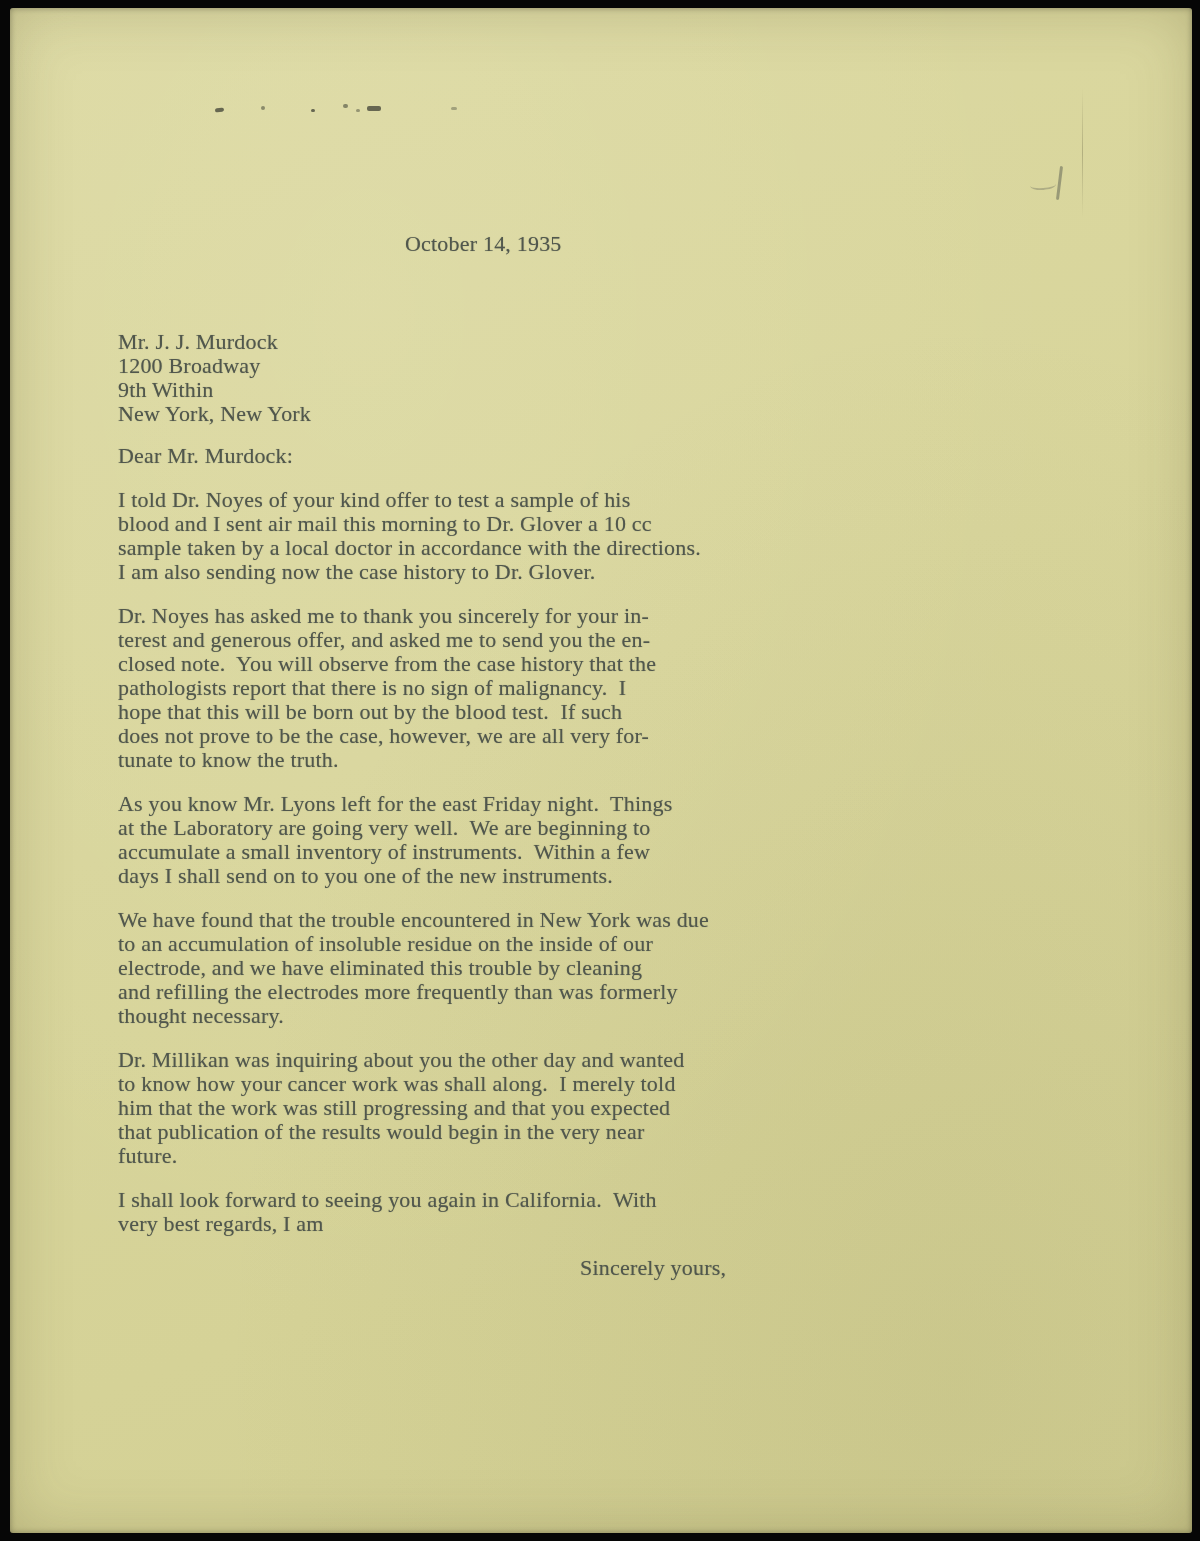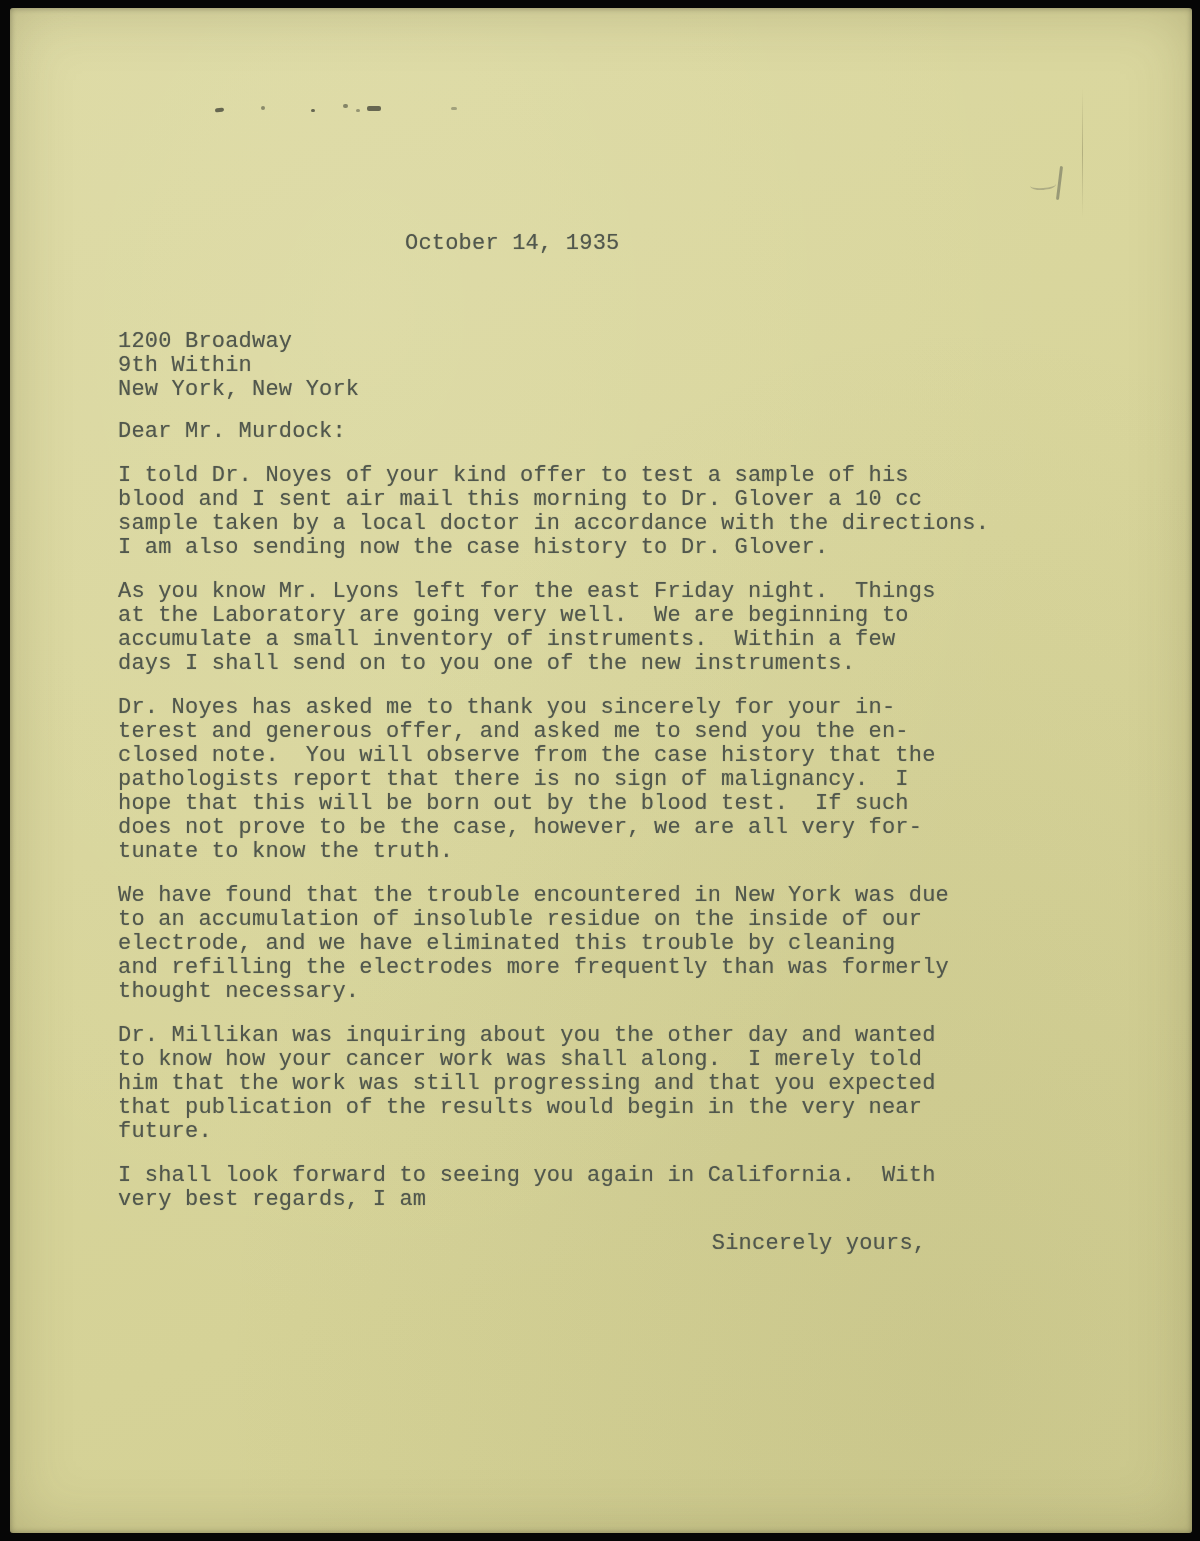--- a/index.html
+++ b/index.html
@@ -6,21 +6,21 @@
     margin: 0;
     padding: 0;
     background: #060606;
   }
   .scan {
     position: relative;
     width: 1200px;
     height: 1541px;
     background: #060606;
     overflow: hidden;
-    font-family: Liberation Mono, monospace;
+    font-family: Liberation Serif, serif;
   }
   .paper {
     position: absolute;
     left: 10px;
     top: 8px;
     width: 1182px;
     height: 1525px;
     background:
       radial-gradient(ellipse at 30% 20%, rgba(255,255,240,0.10), rgba(0,0,0,0) 60%),
       radial-gradient(ellipse at 80% 90%, rgba(120,115,60,0.10), rgba(0,0,0,0) 55%),
@@ -55,21 +55,20 @@
     margin-bottom: 20px;
     white-space: pre;
   }
   .para {
     margin: 0 0 20px 0;
     white-space: pre-wrap;
   }
   .closing {
     margin: 4px 0 0 462px;
     white-space: pre;
-    text-align: center;
   }
   
   .smudges {
     position: absolute;
     left: 205px;
     top: 92px;
     width: 265px;
     height: 16px;
   }
   .smudges span {
@@ -130,42 +129,43 @@
     </div>
     <div class="pencil-mark"></div>
     <div class="pencil-squiggle"></div>
     <div class="crease"></div>
 
     <div class="content">
 
       <div class="date-line">October 14, 1935</div>
 
       <div class="recipient">
+        <div>Mr. J. J. Murdock</div>
         <div>1200 Broadway</div>
         <div>9th Within</div>
         <div>New York, New York</div>
       </div>
 
       <div class="salutation">Dear Mr. Murdock:</div>
 
       <div class="para">I told Dr. Noyes of your kind offer to test a sample of his
 blood and I sent air mail this morning to Dr. Glover a 10 cc
 sample taken by a local doctor in accordance with the directions.
 I am also sending now the case history to Dr. Glover.</div>
-      <div class="para">As you know Mr. Lyons left for the east Friday night.  Things
-at the Laboratory are going very well.  We are beginning to
-accumulate a small inventory of instruments.  Within a few
-days I shall send on to you one of the new instruments.</div>
       <div class="para">Dr. Noyes has asked me to thank you sincerely for your in-
 terest and generous offer, and asked me to send you the en-
 closed note.  You will observe from the case history that the
 pathologists report that there is no sign of malignancy.  I
 hope that this will be born out by the blood test.  If such
 does not prove to be the case, however, we are all very for-
 tunate to know the truth.</div>
+      <div class="para">As you know Mr. Lyons left for the east Friday night.  Things
+at the Laboratory are going very well.  We are beginning to
+accumulate a small inventory of instruments.  Within a few
+days I shall send on to you one of the new instruments.</div>
       <div class="para">We have found that the trouble encountered in New York was due
 to an accumulation of insoluble residue on the inside of our
 electrode, and we have eliminated this trouble by cleaning
 and refilling the electrodes more frequently than was formerly
 thought necessary.</div>
       <div class="para">Dr. Millikan was inquiring about you the other day and wanted
 to know how your cancer work was shall along.  I merely told
 him that the work was still progressing and that you expected
 that publication of the results would begin in the very near
 future.</div>

